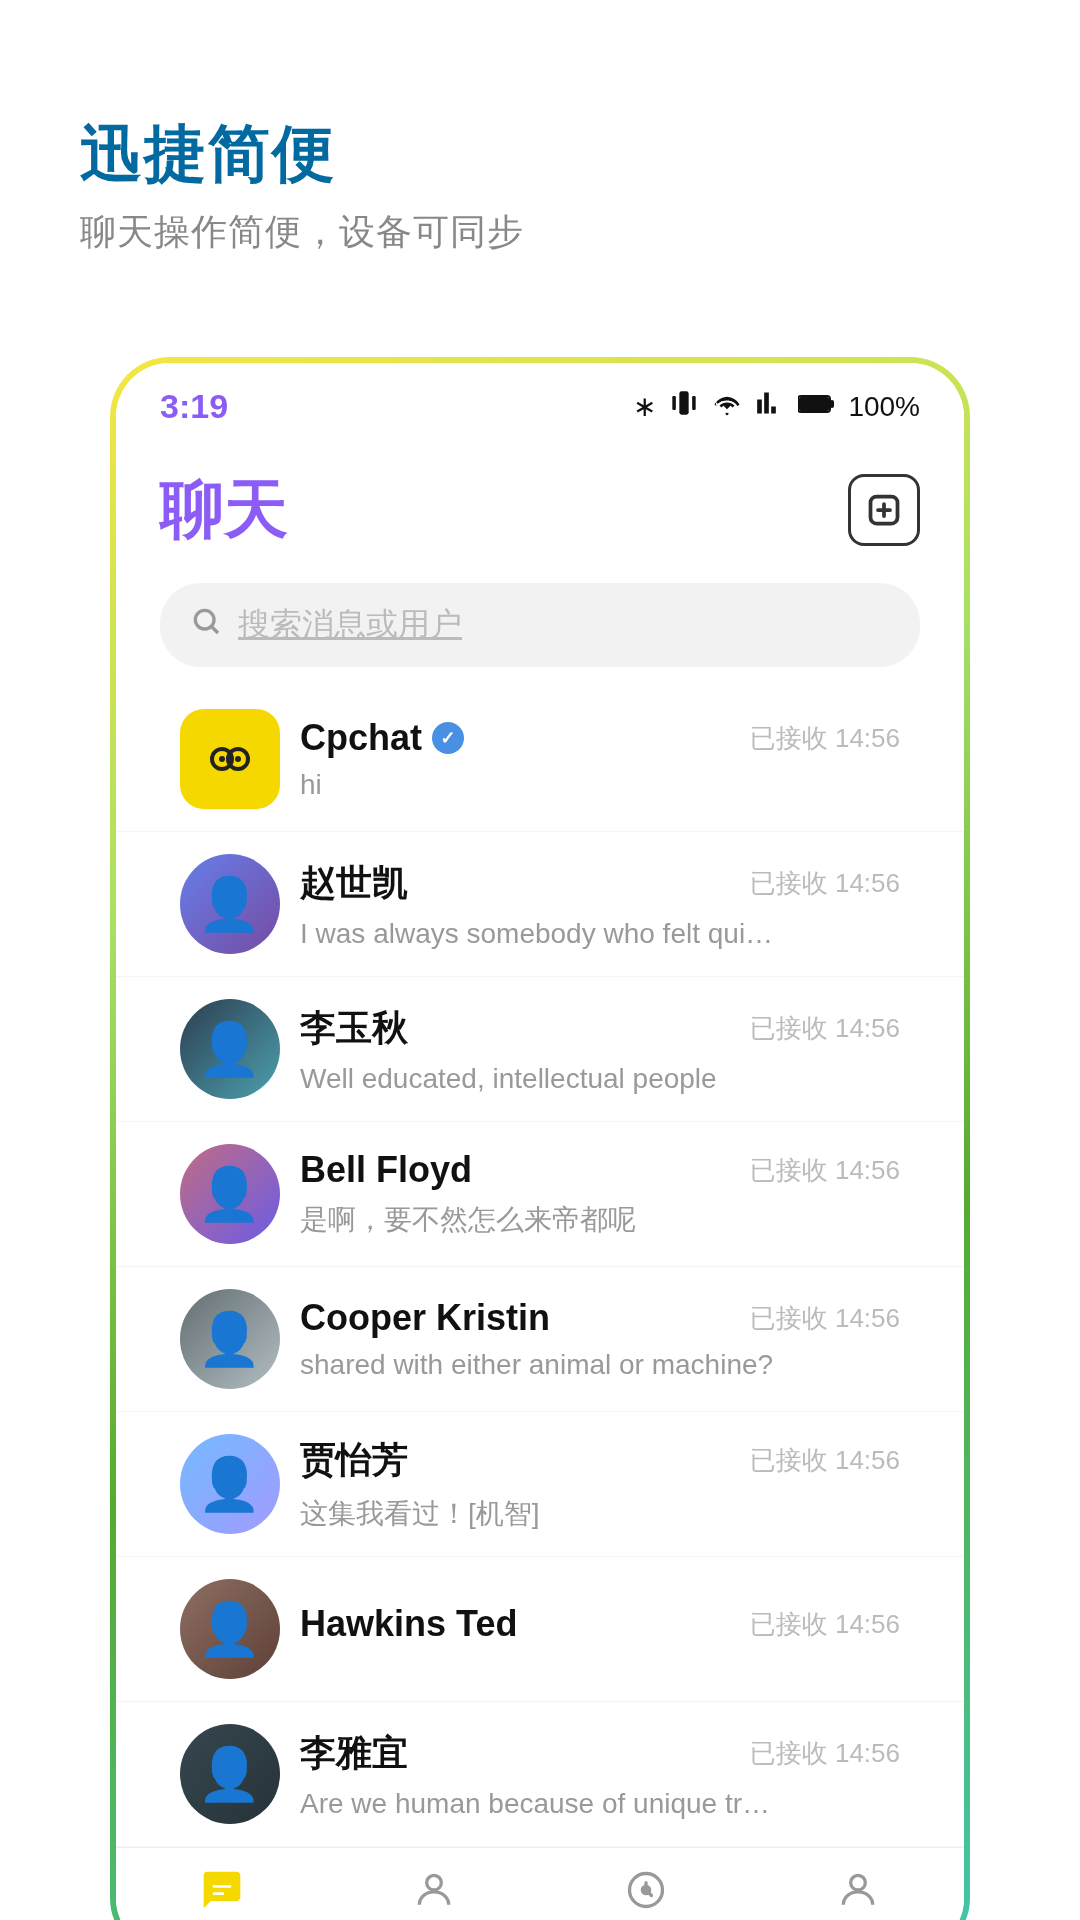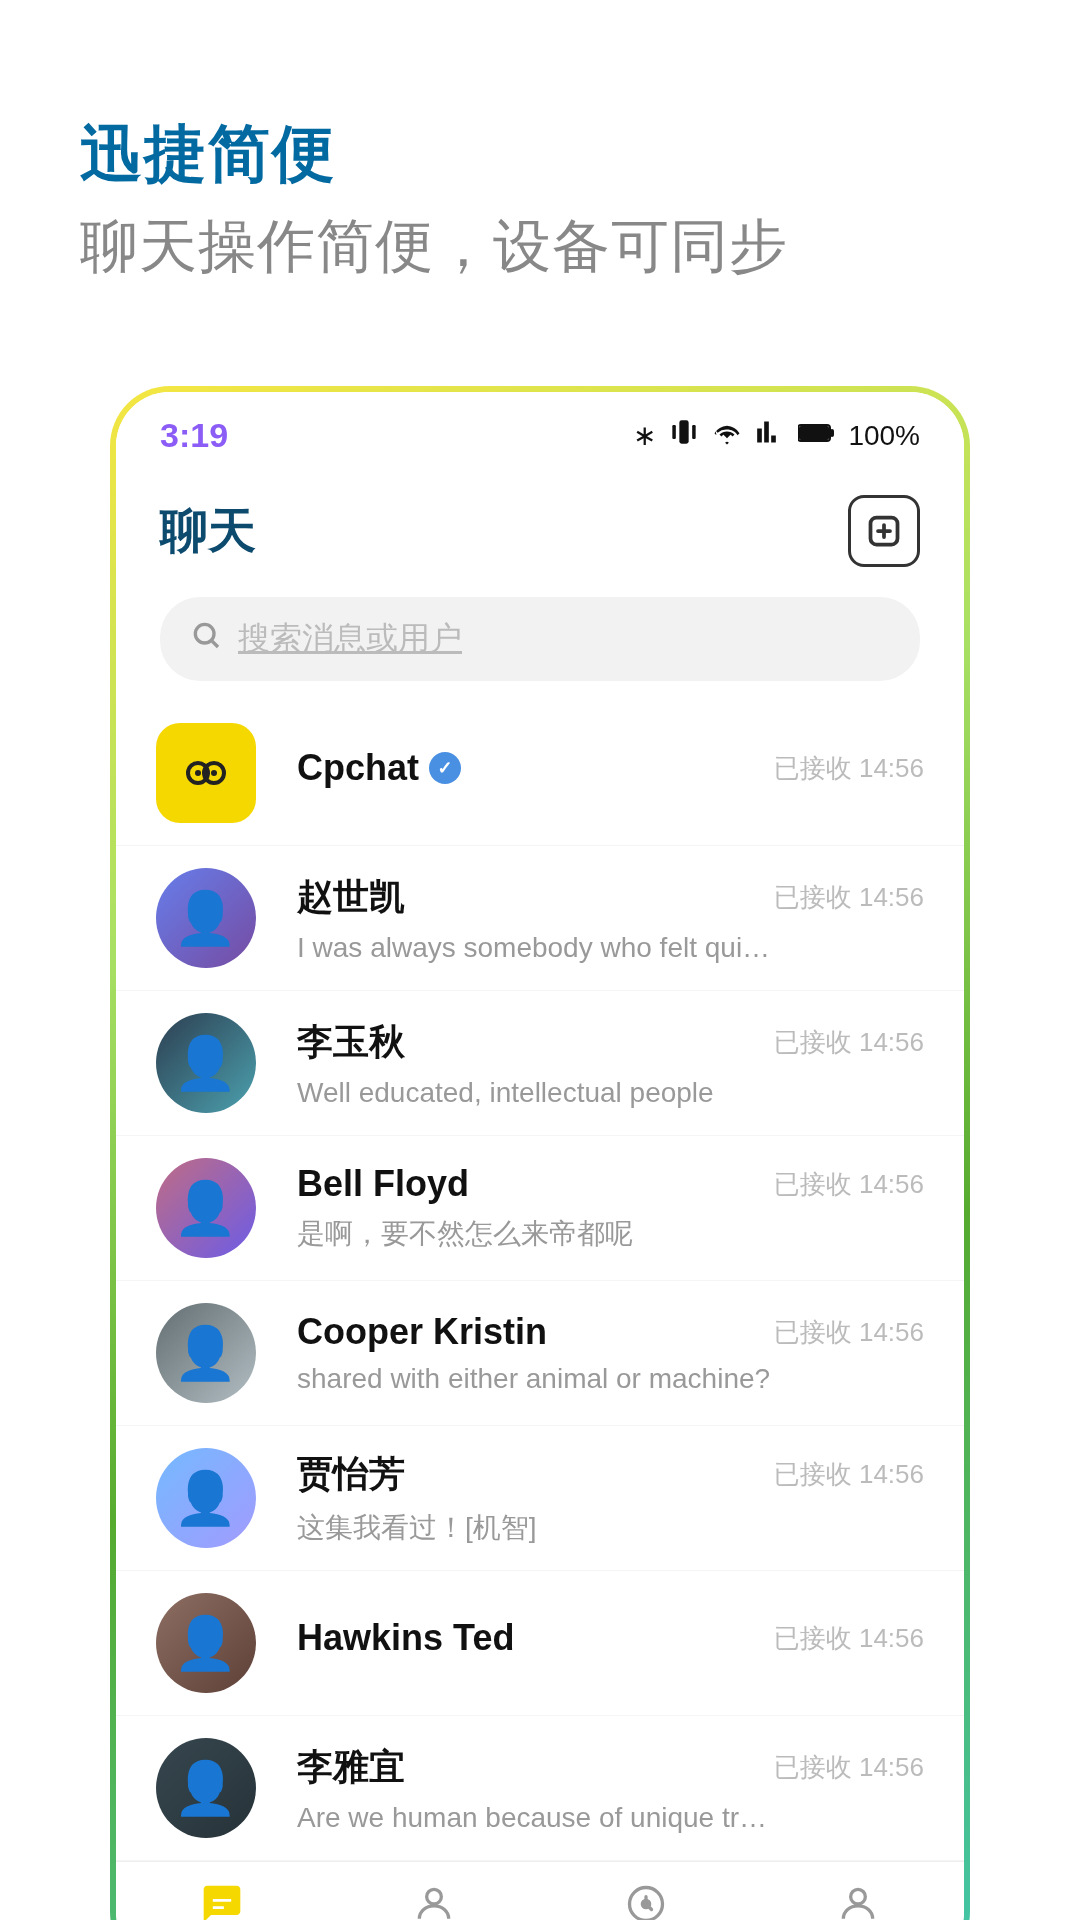--- a/index.html
+++ b/index.html
@@ -19,21 +19,21 @@
 
     .page-title {
       font-size: 62px;
       font-weight: 800;
       color: #0369a1;
       line-height: 1.1;
       letter-spacing: 2px;
     }
 
     .page-subtitle {
-      font-size: 58px;
+      font-size: 36px;
       color: #888;
       margin-top: 20px;
       letter-spacing: 1px;
     }
 
     
     .phone-frame {
       margin: 40px auto 0 auto;
       width: 860px;
       border-radius: 60px;
@@ -77,23 +77,23 @@
     
     .app-header {
       display: flex;
       justify-content: space-between;
       align-items: center;
       padding: 24px 44px 20px 44px;
       background: #fff;
     }
 
     .app-title {
-      font-size: 48px;
+      font-size: 64px;
       font-weight: 800;
-      color: #0c4a6e;
+      color: #8b5cf6;
     }
 
     .add-button {
       width: 72px;
       height: 72px;
       border: 3px solid #333;
       border-radius: 16px;
       display: flex;
       align-items: center;
       justify-content: center;
@@ -125,23 +125,23 @@
     }
 
     
     .chat-list {
       background: #fff;
     }
 
     .chat-item {
       display: flex;
       align-items: center;
-      padding: 22px 40px;
+      padding: 22px 64px;
       border-bottom: 1px solid #f5f5f5;
-      gap: 41px;
+      gap: 20px;
       cursor: pointer;
     }
 
     .avatar {
       width: 100px;
       height: 100px;
       border-radius: 50%;
       flex-shrink: 0;
       overflow: hidden;
       display: flex;
@@ -345,20 +345,21 @@
       <div class="chat-info">
         <div class="chat-name-row">
           <span class="chat-name">
             <span>Cpchat</span>
             <span class="verified-badge">✓</span>
           </span>
           <span class="chat-time">
             <span class="chat-status">已接收</span>&nbsp;<span>14:56</span>
           </span>
         </div>
+        <div class="chat-preview">hi</div>
       </div>
     </div>
 
     <div class="chat-item">
       <div class="avatar av-zhao">
         <span class="person-avatar">👤</span>
       </div>
       <div class="chat-info">
         <div class="chat-name-row">
           <span class="chat-name">赵世凯</span>

